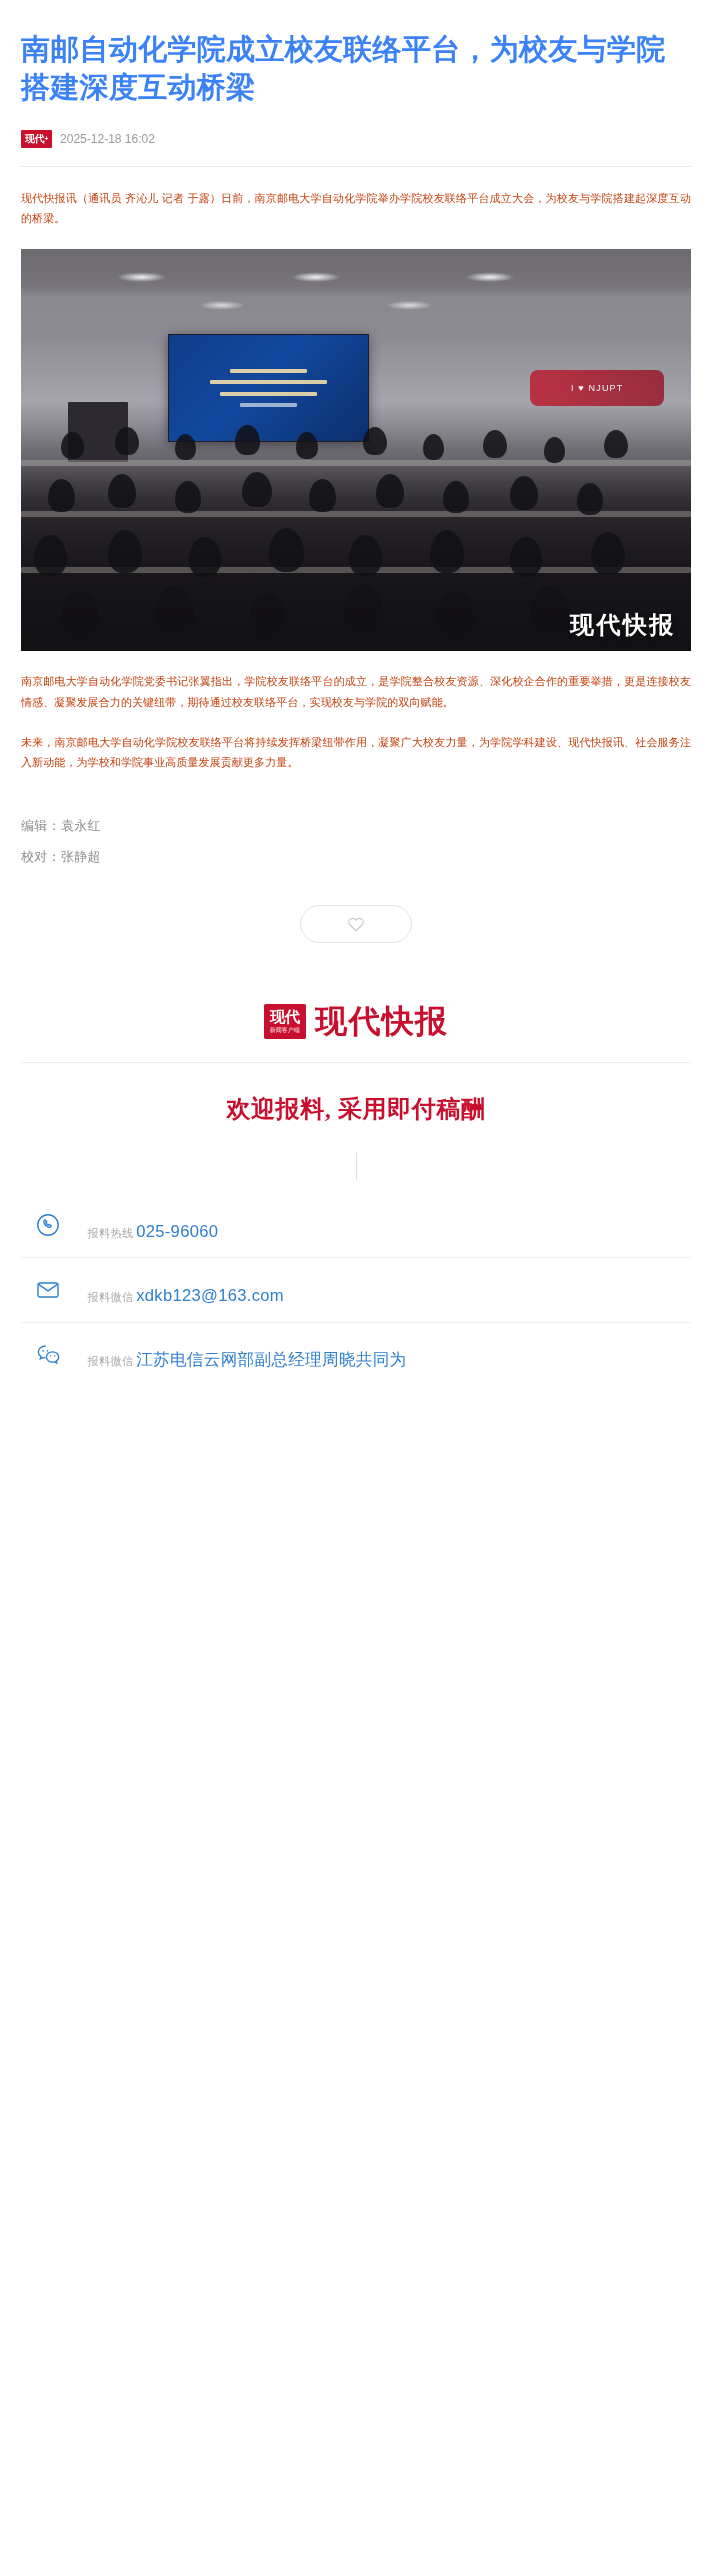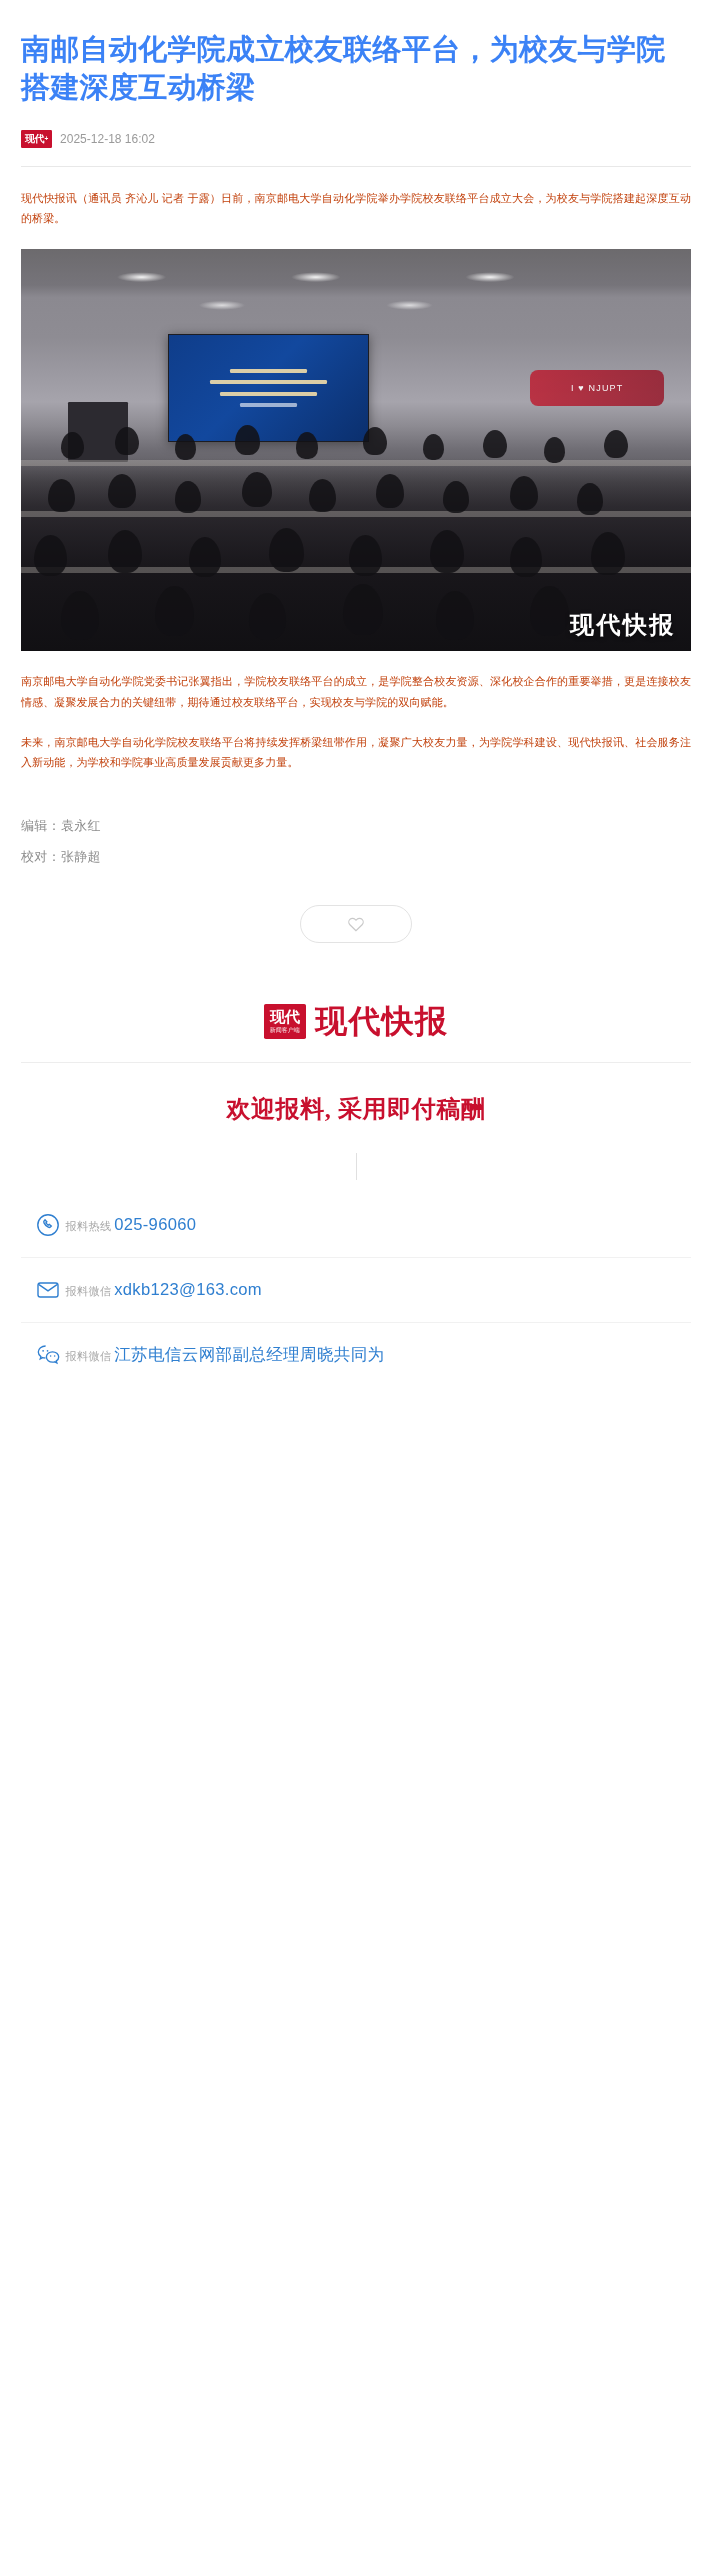--- a/index.html
+++ b/index.html
@@ -277,22 +277,22 @@
     width: 0.6px;
     height: 27px;
     background: #e0e0e0;
     margin: 0 auto 13px auto;
   }
   .contact-list {
     margin-top: 6px;
   }
   .contact-row {
     display: flex;
-    align-items: center;
-    gap: 1px;
+    align-items: flex-end;
+    gap: 23px;
     padding: 15.4px 0 15.4px 10.6px;
   }
   .contact-row + .contact-row {
     border-top: 0.6px solid #f1f1f1;
   }
   .c-icon {
     width: 33px;
     height: 33px;
     flex: 0 0 33px;
     display: flex;

